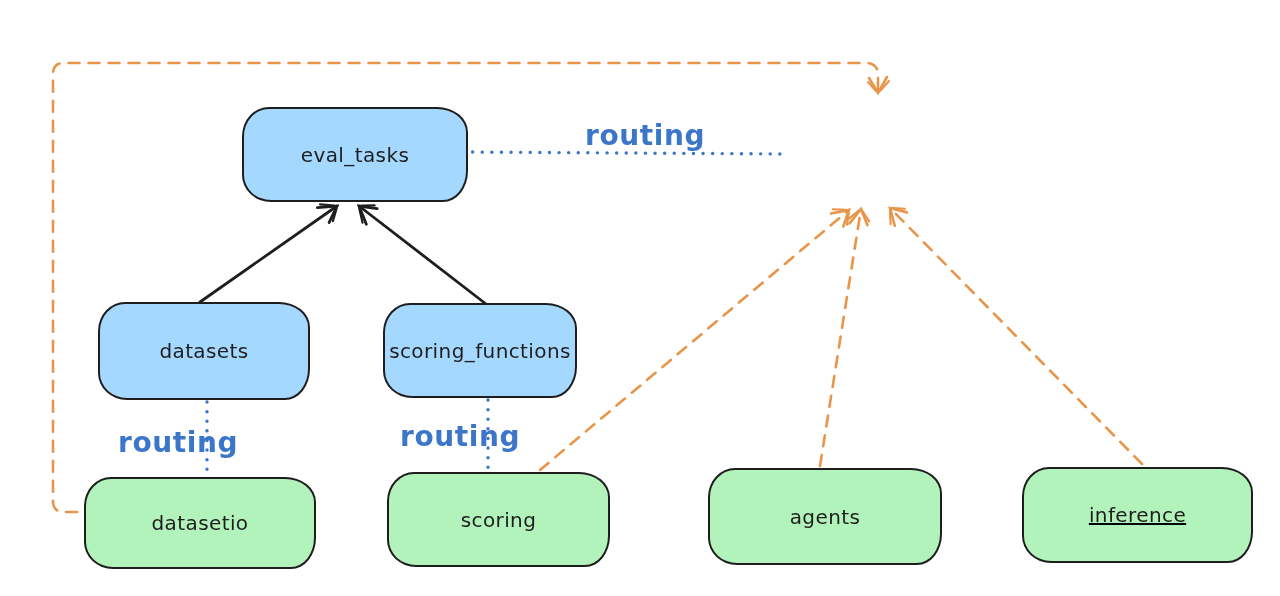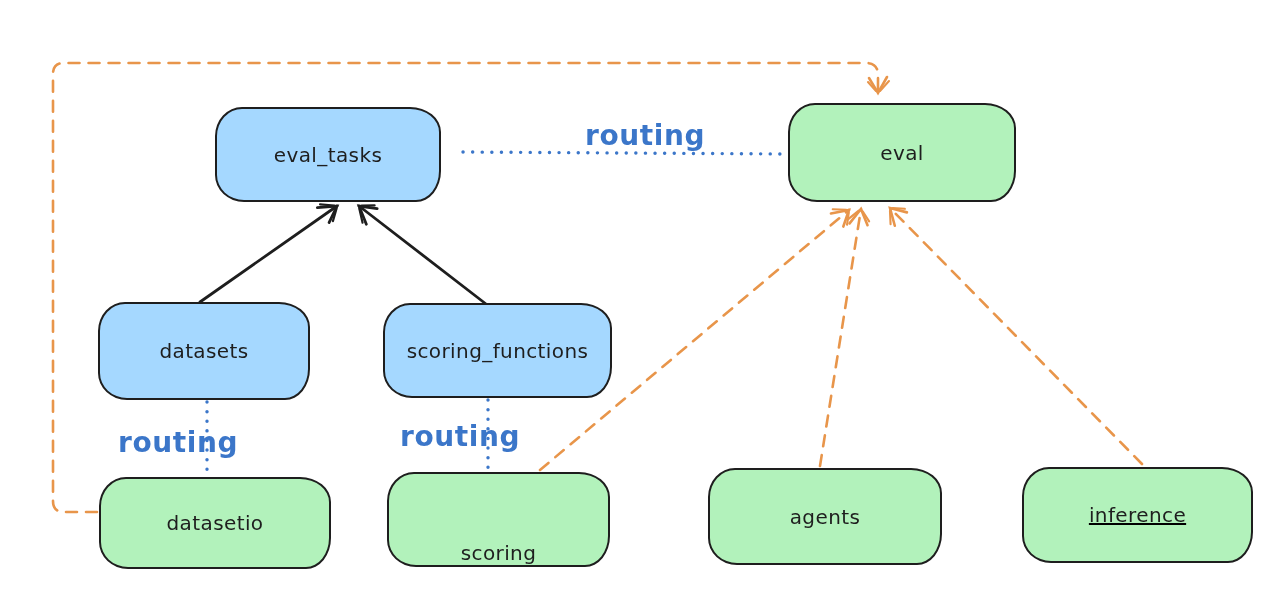--- a/index.html
+++ b/index.html
@@ -65,41 +65,38 @@
     <path d="M 463 152 L 785 154" fill="none" stroke="#3b76c9" stroke-width="3.4" stroke-linecap="round" stroke-dasharray="0.1 9.5"></path>
     <path d="M 207 402 L 207 474" fill="none" stroke="#3b76c9" stroke-width="3.4" stroke-linecap="round" stroke-dasharray="0.1 9.5"></path>
     <path d="M 488 400 L 488 469" fill="none" stroke="#3b76c9" stroke-width="3.4" stroke-linecap="round" stroke-dasharray="0.1 9.5"></path>
 
     <path d="M 540 470 L 849 210" fill="none" stroke="#e8954a" stroke-width="2.6" stroke-linecap="round" stroke-dasharray="11 9" marker-end="url(#arrow-orange)"></path>
     <path d="M 820 466 L 861 209" fill="none" stroke="#e8954a" stroke-width="2.6" stroke-linecap="round" stroke-dasharray="11 9" marker-end="url(#arrow-orange)"></path>
     <path d="M 1142 464 L 890 208" fill="none" stroke="#e8954a" stroke-width="2.6" stroke-linecap="round" stroke-dasharray="11 9" marker-end="url(#arrow-orange)"></path>
     <path d="M 97 512 L 64 512 Q 53 512 53 501 L 53 74 Q 53 63 64 63 L 866 63 Q 878 63 878 75 L 878 93" fill="none" stroke="#e8954a" stroke-width="2.6" stroke-linecap="round" stroke-dasharray="11 9" marker-end="url(#arrow-orange)"></path>
   </svg>
 
-  <div class="node blue" style="left:215px; top:107px; width:226px; height:95px;">
+  <div class="node blue" style="left:242px; top:107px; width:226px; height:95px;">
     <span class="node-label">eval_tasks</span>
   </div>
 
-  <div class="node green" style="left:788px; top:103px; width:228px; height:99px;">
-    <span class="node-label">eval</span>
-  </div>
 
   <div class="node blue" style="left:98px; top:302px; width:212px; height:98px;">
     <span class="node-label">datasets</span>
   </div>
 
-  <div class="node blue" style="left:383px; top:303px; width:229px; height:95px;">
+  <div class="node blue" style="left:383px; top:303px; width:194px; height:95px;">
     <span class="node-label">scoring_functions</span>
   </div>
 
-  <div class="node green" style="left:99px; top:477px; width:232px; height:92px;">
+  <div class="node green" style="left:84px; top:477px; width:232px; height:92px;">
     <span class="node-label">datasetio</span>
   </div>
 
-  <div class="node green" style="left:387px; top:472px; width:223px; height:95px;align-items:flex-end;">
+  <div class="node green" style="left:387px; top:472px; width:223px; height:95px;">
     <span class="node-label">scoring</span>
   </div>
 
   <div class="node green" style="left:708px; top:468px; width:234px; height:97px;">
     <span class="node-label">agents</span>
   </div>
 
   <div class="node green" style="left:1022px; top:467px; width:231px; height:96px;text-decoration:underline;">
     <span class="node-label">inference</span>
   </div>

